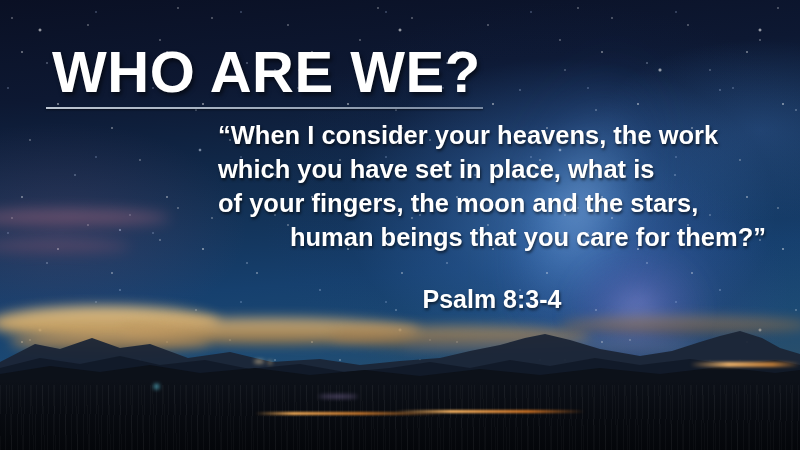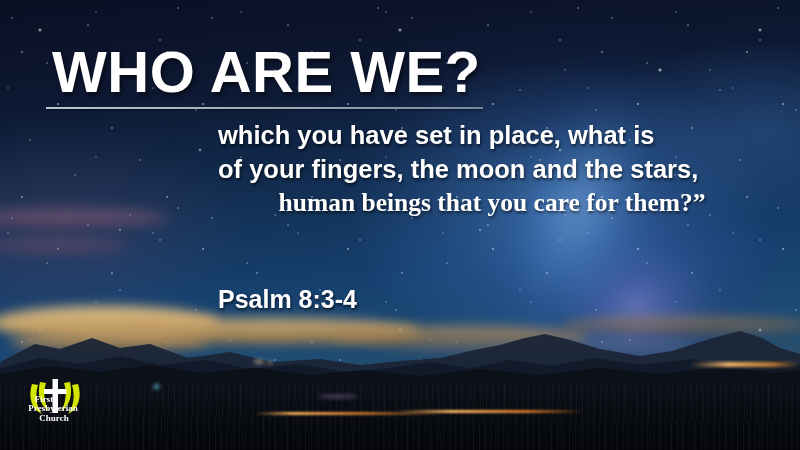--- a/index.html
+++ b/index.html
@@ -147,24 +147,24 @@
   }
 
   
   .verse {
     position:absolute; left:218px; top:118px; width:548px;
     font-size:25.5px; line-height:1.335; font-weight:bold;
     color:#ffffff;
     text-align:justify;
     text-shadow:1px 2px 3px rgba(0,0,0,.6);
   }
-  .verse .lastline { text-align:center;font-family:Liberation Serif, serif; }
+  .verse .lastline { text-align:right; }
   .reference {
     position:absolute; left:218px; top:285px; width:548px;
-    text-align:left;
+    text-align:center;
     font-size:25px; font-weight:bold; color:#ffffff;
     text-shadow:1px 2px 3px rgba(0,0,0,.6);
   }
 
   
   .logo { position:absolute; left:22px; top:376px; width:66px; height:52px; }
   .logo svg { display:block; }
 </style>
 </head>
 <body>
@@ -215,39 +215,21 @@
   <div class="townlights3"></div>
   <div class="glow-spot" style="left:154px;top:384px;width:5px;height:5px;background:#66d8f0;opacity:.85;"></div>
   <div class="glow-spot" style="left:268px;top:361px;width:4px;height:3px;background:#ffd089;opacity:.8;"></div>
   <div class="glow-spot" style="left:254px;top:360px;width:10px;height:3px;background:#ffe0a8;opacity:.75;"></div>
   <div class="glow-spot" style="left:318px;top:395px;width:40px;height:3px;background:#b59ae0;opacity:.5;"></div>
 
   <div class="title">WHO ARE WE?</div>
   <div class="title-rule"></div>
 
   <div class="verse">
+    <div>“When I consider your heavens, the work</div>
     <div>which you have set in place, what is</div>
     <div>of your fingers, the moon and the stars,</div>
     <div class="lastline">human beings that you care for them?”</div>
   </div>
   <div class="reference">Psalm 8:3-4</div>
 
-  <div class="logo">
-    <svg viewBox="0 0 66 52" width="66" height="52">
-      <g>
-        <path d="M10,8 C6,20 9,33 20,38 C14,30 13,19 16,9 Z" fill="#d4e600"></path>
-        <path d="M18,6 C15,18 18,30 27,35 C22,27 21,16 24,7 Z" fill="#d4e600"></path>
-        <path d="M56,8 C60,20 57,33 46,38 C52,30 53,19 50,9 Z" fill="#d4e600"></path>
-        <path d="M48,6 C51,18 48,30 39,35 C44,27 45,16 42,7 Z" fill="#d4e600"></path>
-      </g>
-      <g>
-        <rect x="30.5" y="3" width="5.5" height="34" fill="#ffffff"></rect>
-        <rect x="22" y="13" width="22.5" height="5" fill="#ffffff"></rect>
-      </g>
-      <g font-family="Liberation Serif, serif" fill="#ffffff" font-weight="bold" text-anchor="middle">
-        <text x="22" y="26" font-size="9" id="lg1">First</text>
-        <text x="31" y="35" font-size="9" id="lg2">Presbyterian</text>
-        <text x="32" y="45" font-size="9" id="lg3">Church</text>
-      </g>
-    </svg>
-  </div>
 
 </div>
 
 </body></html>

